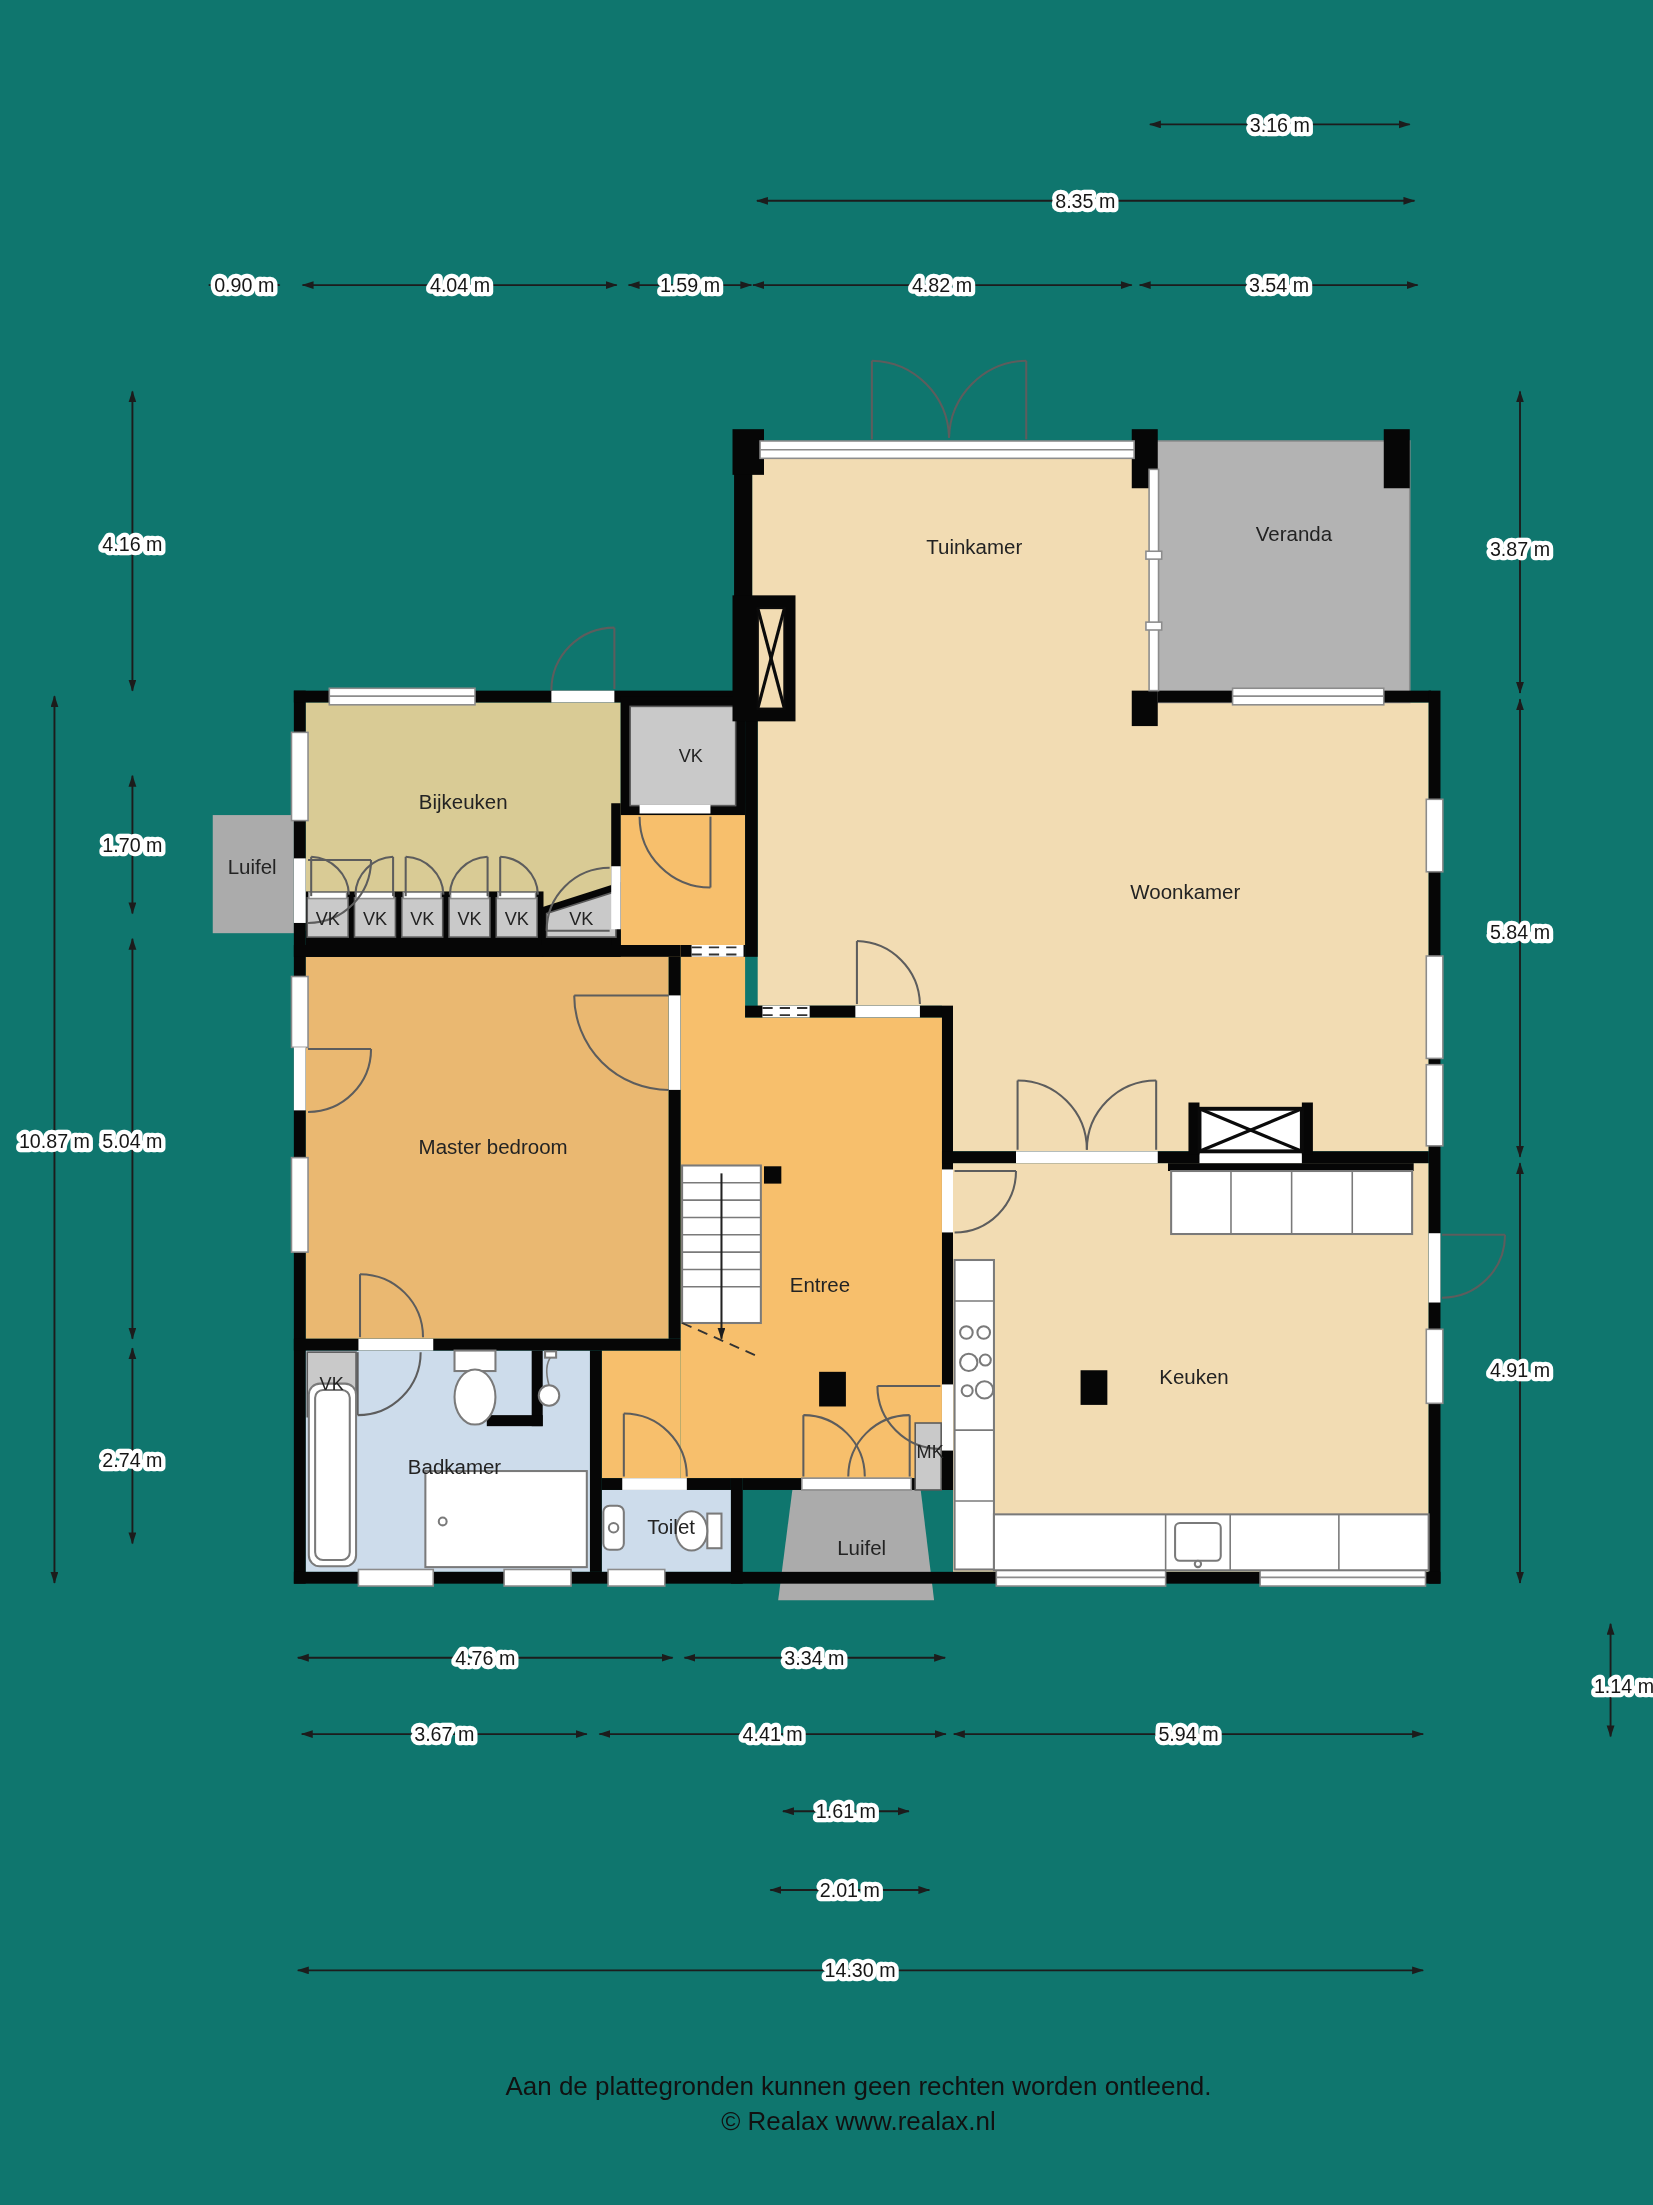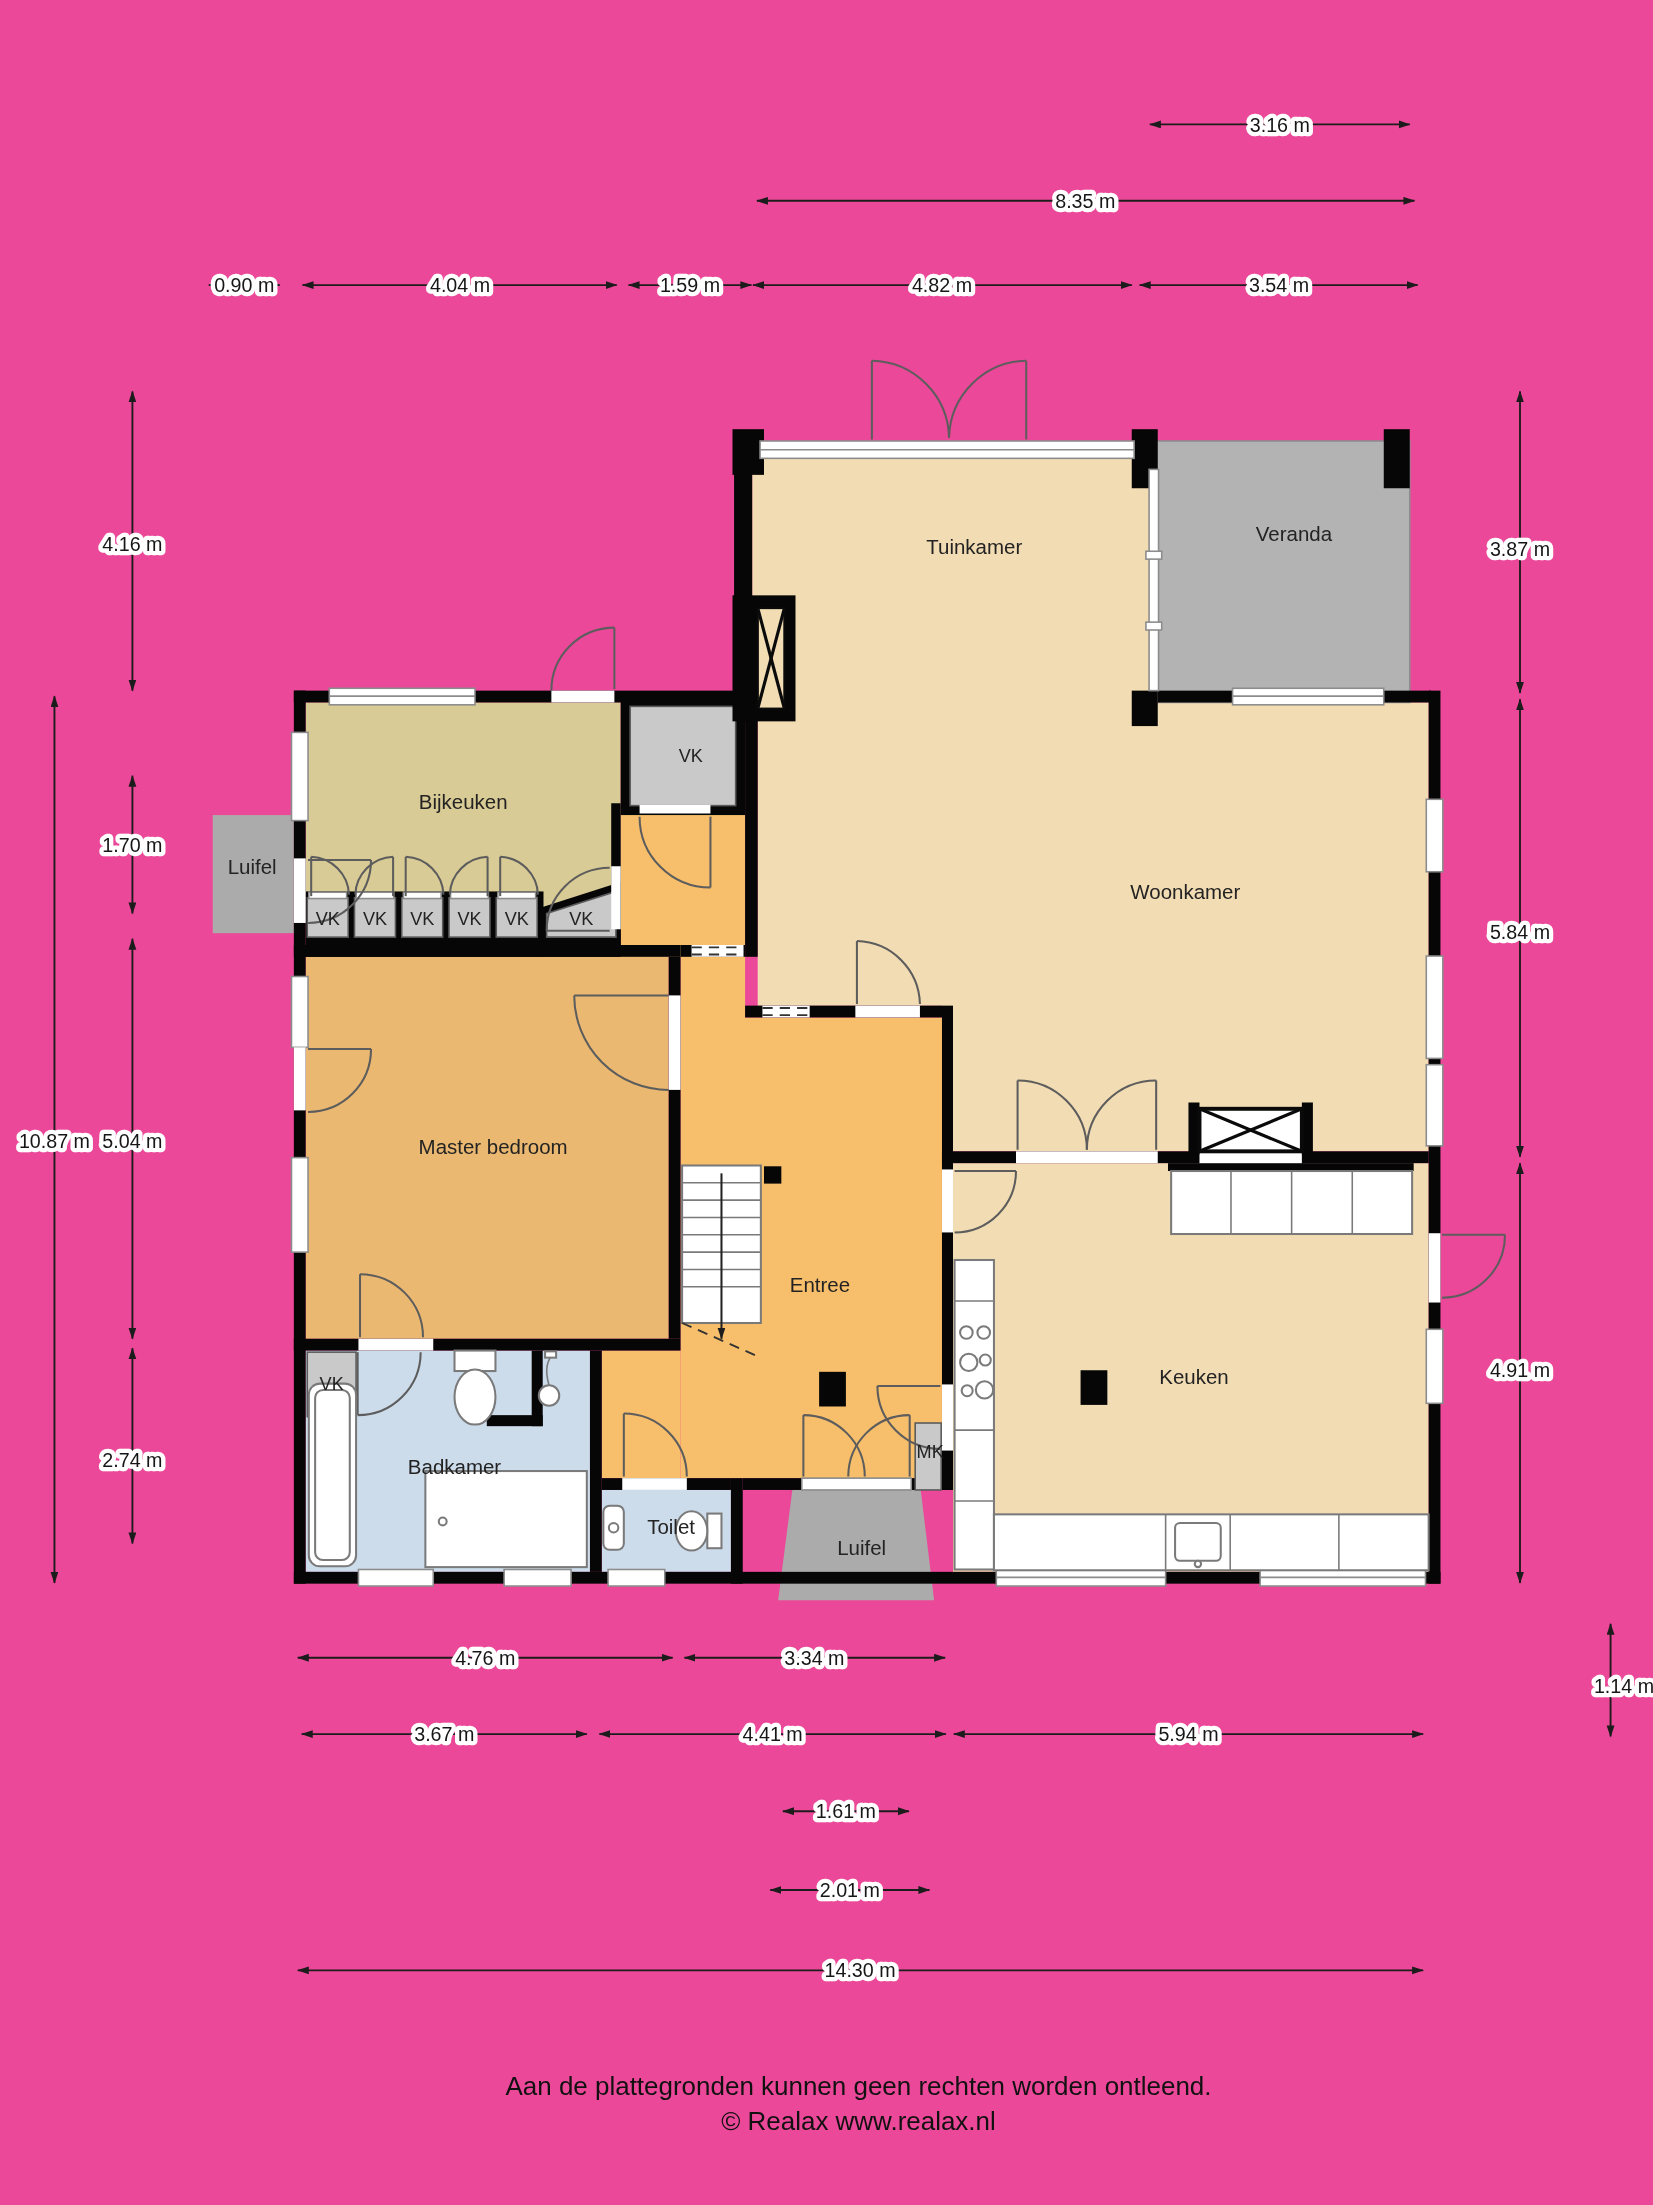--- a/index.html
+++ b/index.html
@@ -1,16 +1,16 @@
 <!DOCTYPE html>
 <html style="--floor-beige: #F2DCB3; --floor-olive: #D9CB95; --floor-orange: #F7BF6C; --floor-tan: #EAB871; --floor-blue: #CDDCEB; --veranda-gray: #B3B3B3; --luifel-gray: #ABABAB; --closet-gray: #C9C9C9; --wall-black: #060606;font-size:12.6px"><head>
 <meta charset="utf-8">
 <style>
   html,body{margin:0;padding:0;background:#ffffff;}
-  .page{position:relative;width:1654px;height:2205px;background:#ec4899;overflow:hidden;
+  .page{position:relative;width:1654px;height:2205px;background:#0f766e;overflow:hidden;
         font-family:"Liberation Sans", sans-serif;}
   svg{display:block}
   .wall{fill:#060606;}
   .floor-beige{fill:var(--floor-beige,#F2DCB3);}
   .floor-olive{fill:var(--floor-olive,#D9CB95);}
   .floor-orange{fill:var(--floor-orange,#F7BF6C);}
   .floor-tan{fill:var(--floor-tan,#EAB871);}
   .floor-blue{fill:var(--floor-blue,#CDDCEB);}
   .floor-gray{fill:var(--veranda-gray,#B3B3B3);}
   .closet{fill:var(--closet-gray,#C9C9C9);stroke:#5a5a5a;stroke-width:2;}

